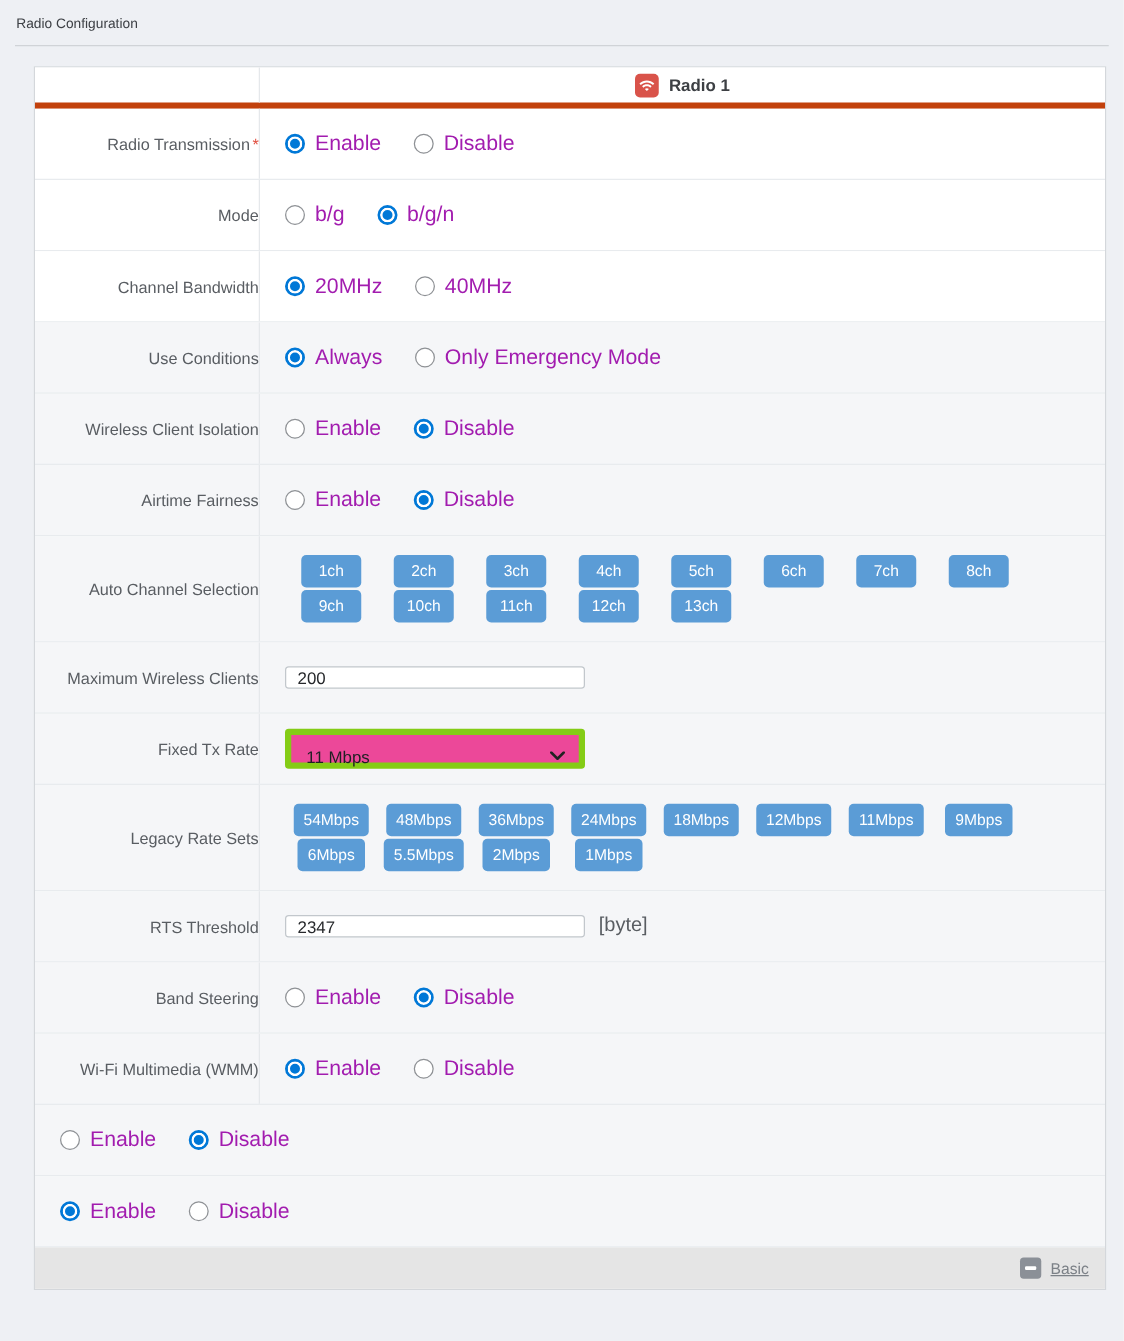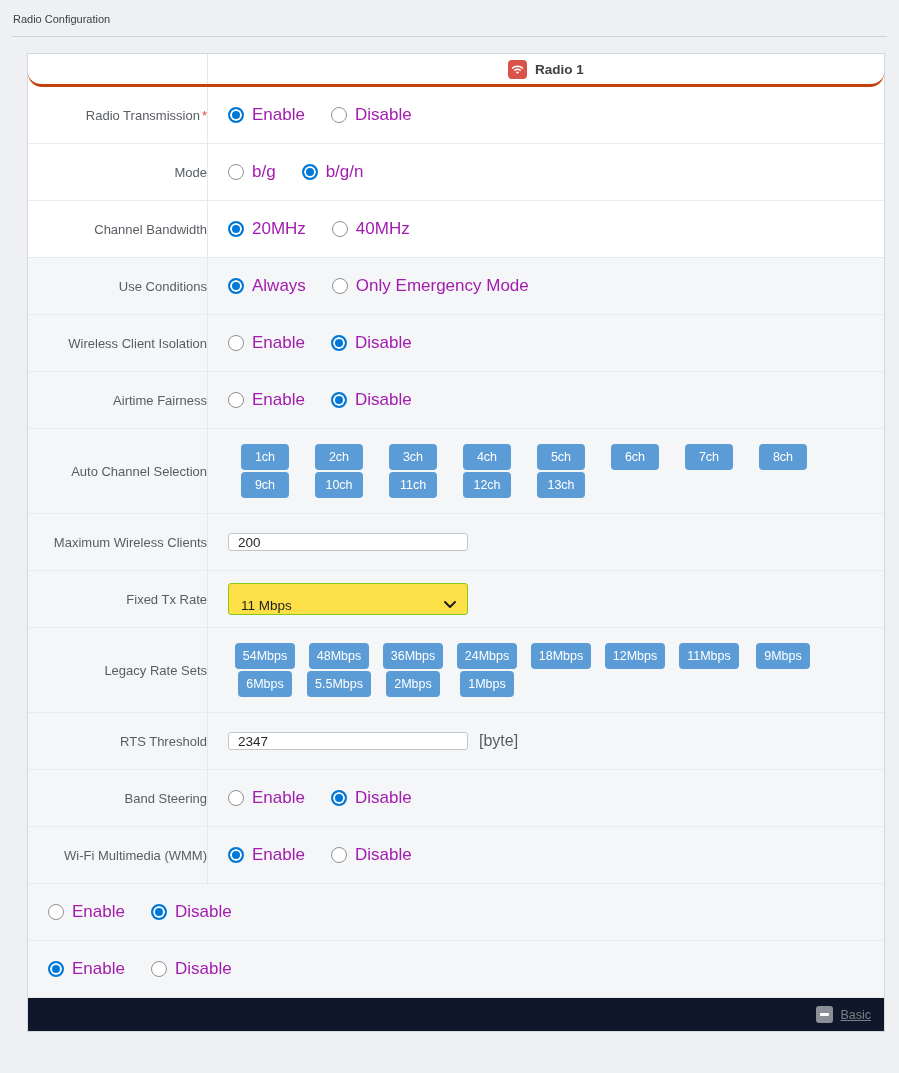--- a/index.html
+++ b/index.html
@@ -23,23 +23,22 @@
   }
   .config-table {
     margin:16px 0 0 27px;
     width:858px;
     background:#ffffff;
     border:1px solid #d4d7db;
   }
   .header-row {
     display:flex;
     height:33px;
-    border-bottom:3px solid #c2410c;
+    border-bottom:5px solid #c2410c;
     background:#ffffff;
-    border-radius:14px;
   }
   .label-cell {
     width:180px;
     flex:none;
     border-right:1px solid #e5e8eb;
     display:flex;
     align-items:center;
     padding-left:21px;
     font-size:13px;
     color:#595d62;
@@ -128,35 +127,35 @@
     font-family:"Liberation Sans", sans-serif;
     font-size:13.5px;
     color:#26282b;
     background:#fff;
   }
   .suffix { margin-left:11px; font-size:16px; color:#595d62; }
   
   .select-box {
     width:240px;
     height:32px;
-    border:1px solid #84cc16;
+    border:5px solid #84cc16;
     border-radius:3px;
-    background:#fde047;
+    background:#ec4899;
     display:flex;
     align-items:center;
     justify-content:space-between;
     padding:12px 11px 0 12px;
     cursor:pointer;
   }
   .select-value { font-size:13.5px; color:#1e2023; }
   .chev { display:flex; align-items:center; }
   
   .footer-row {
     height:33px;
-    background:#0f172a;
+    background:#e5e5e5;
     display:flex;
     align-items:center;
     justify-content:flex-end;
     gap:7px;
     padding-right:13px;
   }
   .minus-icon {
     width:17px; height:17px;
     background:#8b9097;
     border-radius:3px;

